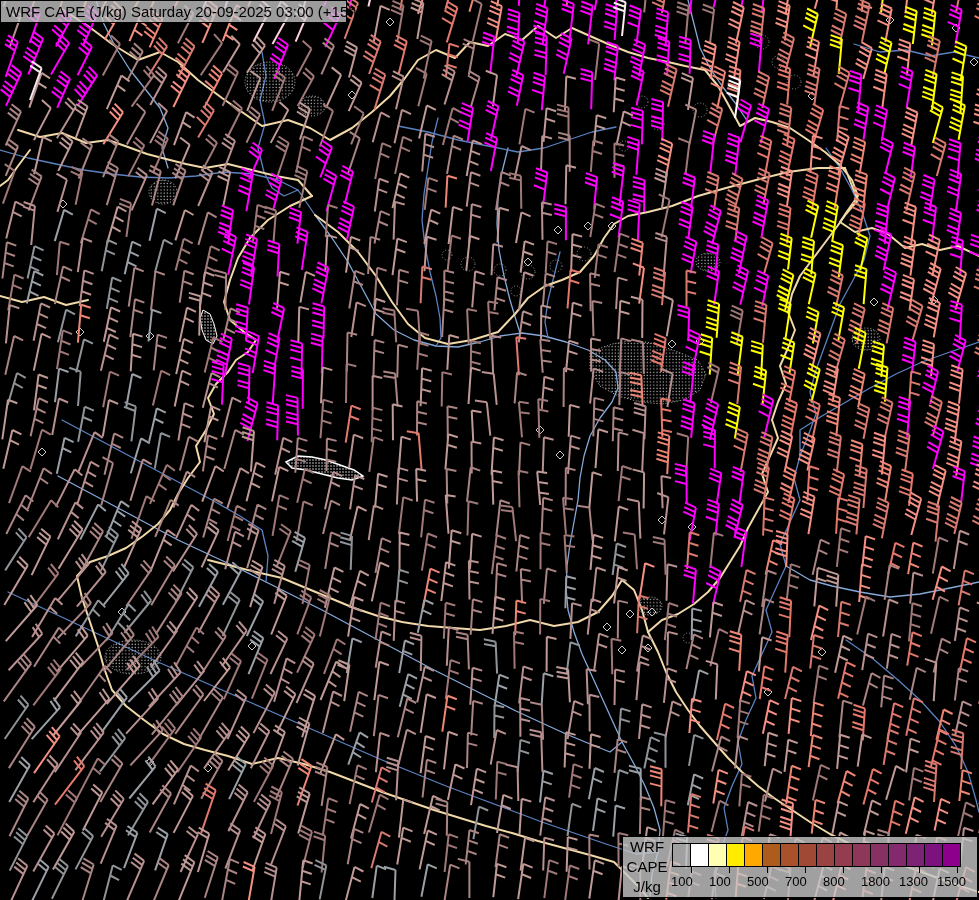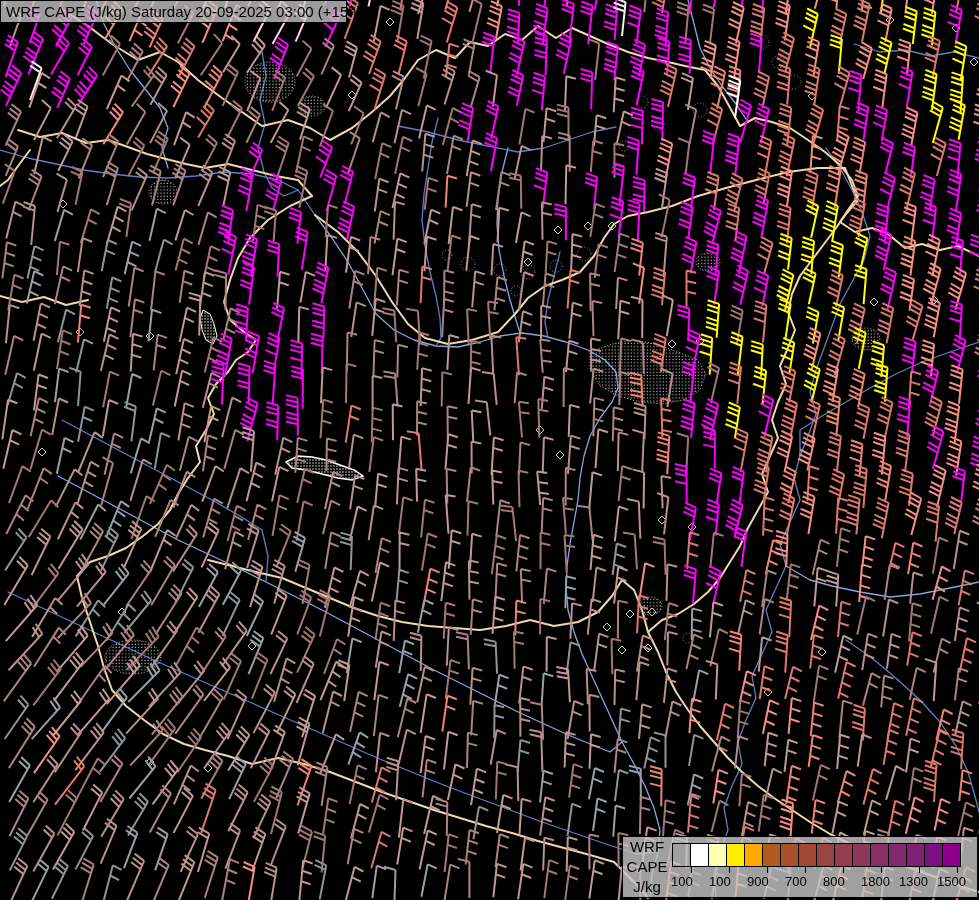--- a/index.html
+++ b/index.html
@@ -1312,21 +1312,21 @@
         <div class="cbar-cell" style="background: rgb(125, 35, 118);"></div>
         <div class="cbar-cell" style="background: rgb(124, 18, 127);"></div>
         <div class="cbar-cell" style="background: rgb(140, 0, 140);"></div>
       </div>
     <div id="cbar-ticks">
         <div class="cbar-tick" style="left: 68px;"></div>
         <div class="cbar-num" style="left: 48px;">100</div>
         <div class="cbar-tick" style="left: 106px;"></div>
         <div class="cbar-num" style="left: 86px;">100</div>
         <div class="cbar-tick" style="left: 144px;"></div>
-        <div class="cbar-num" style="left: 124px;">900</div>
+        <div class="cbar-num" style="left: 124px;">500</div>
         <div class="cbar-tick" style="left: 182px;"></div>
         <div class="cbar-num" style="left: 162px;">700</div>
         <div class="cbar-tick" style="left: 220px;"></div>
         <div class="cbar-num" style="left: 200px;">800</div>
         <div class="cbar-tick" style="left: 258px;"></div>
         <div class="cbar-num" style="left: 238px;">1800</div>
         <div class="cbar-tick" style="left: 296px;"></div>
         <div class="cbar-num" style="left: 276px;">1300</div>
         <div class="cbar-tick" style="left: 334px;"></div>
         <div class="cbar-num" style="left: 314px;">1500</div>

